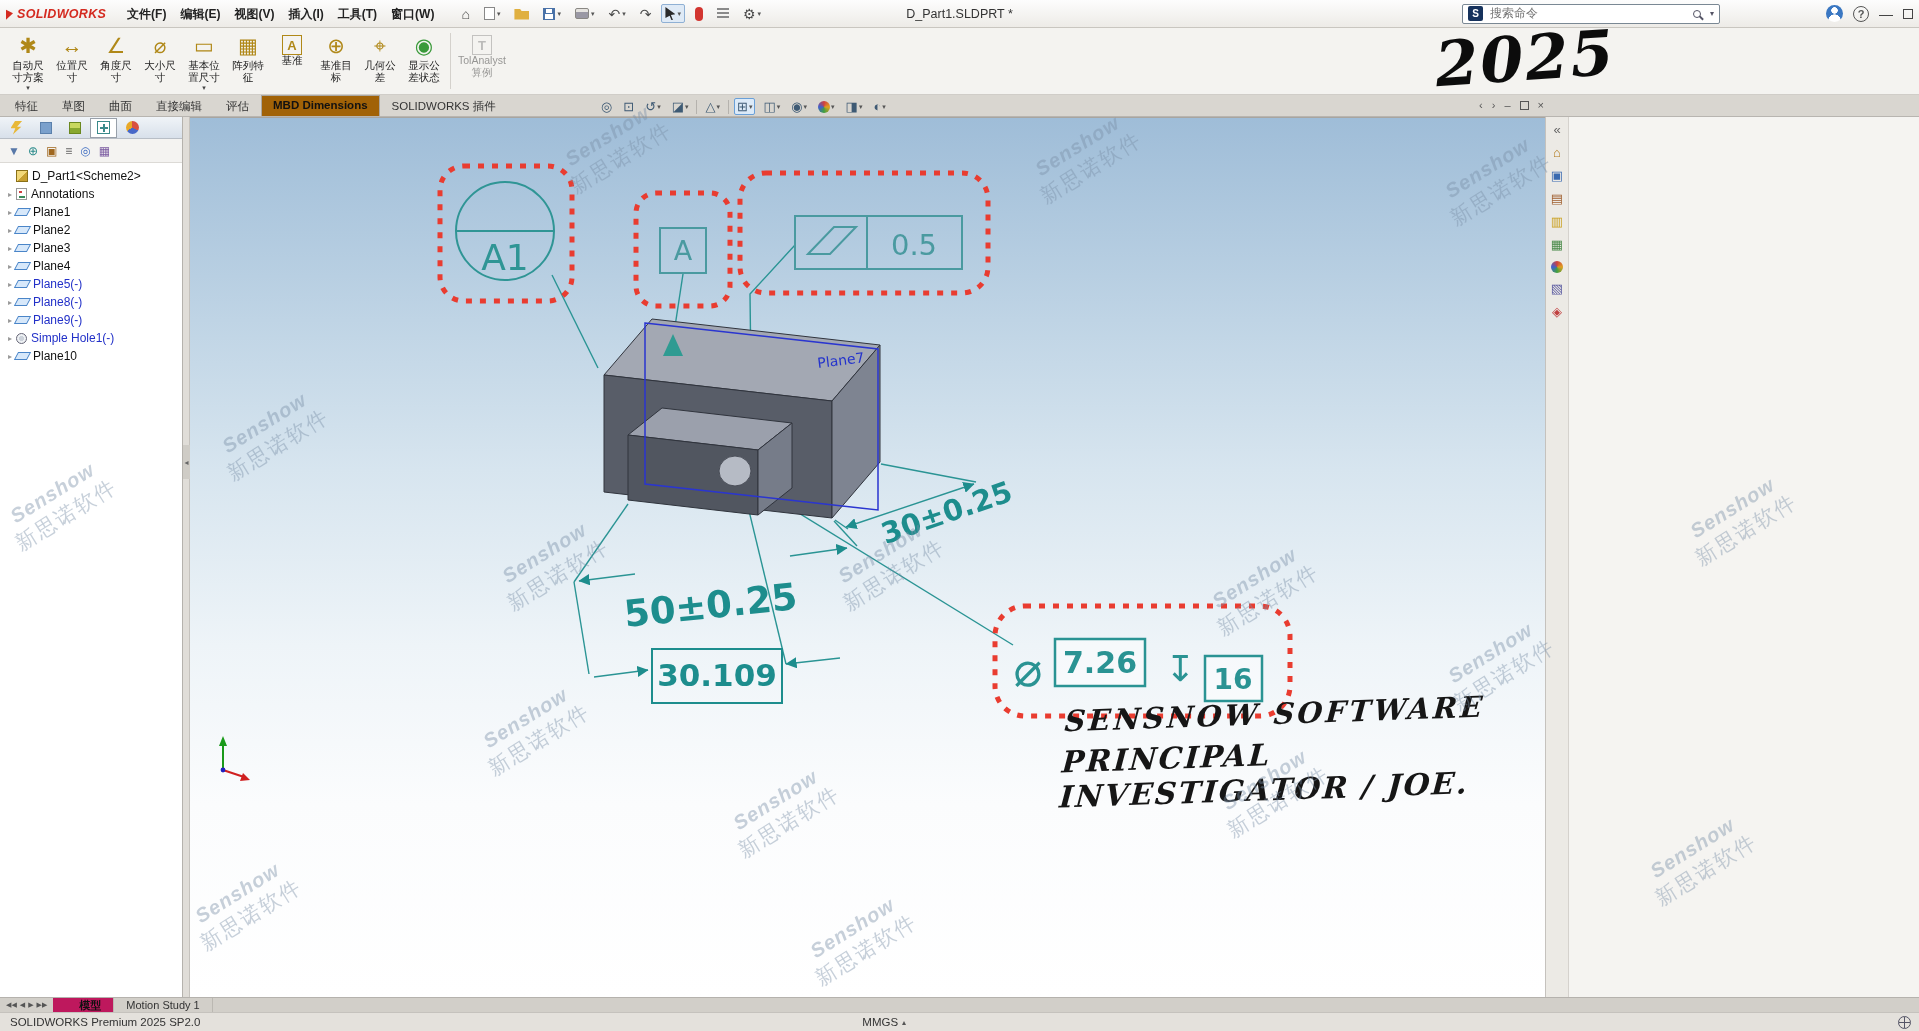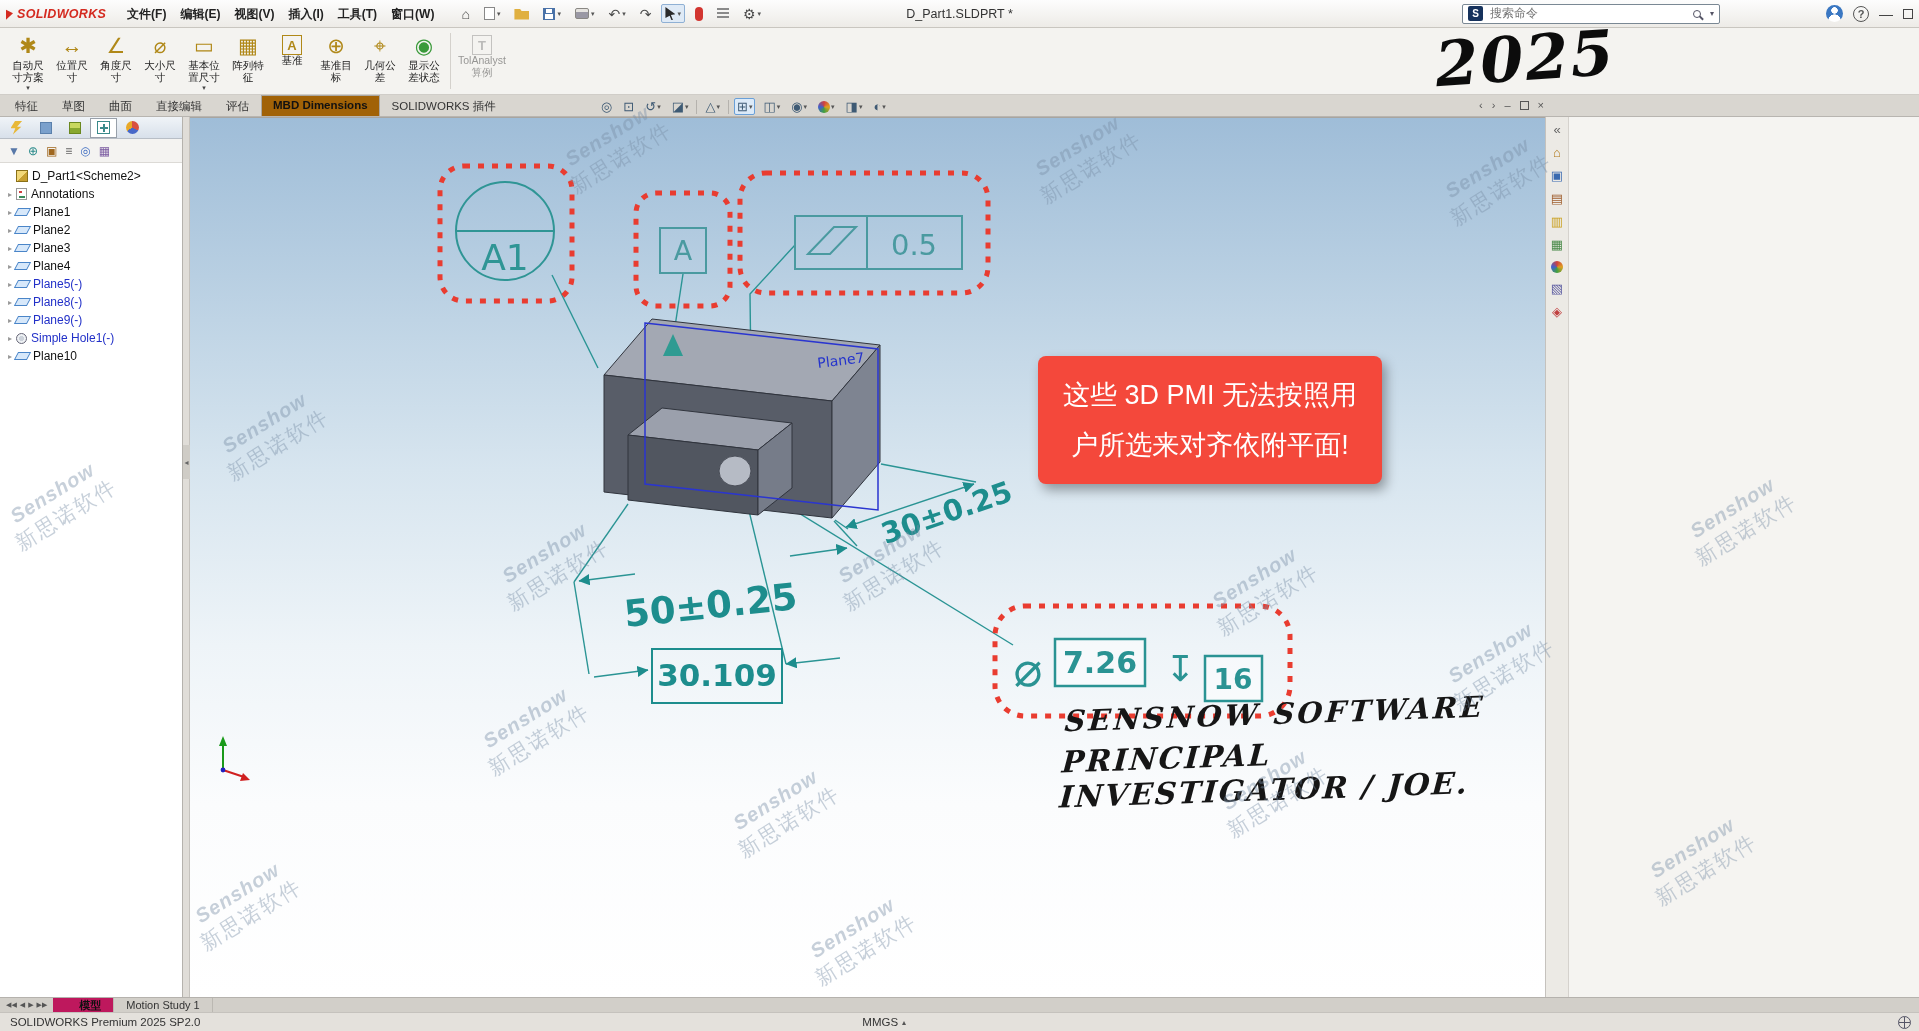--- a/index.html
+++ b/index.html
@@ -522,24 +522,20 @@
 
       <g>
         <line x1="33" y1="652" x2="33" y2="626" stroke="#1a9a1a" stroke-width="2"></line>
         <polygon points="33,618 29,628 37,628" fill="#1a9a1a"></polygon>
         <line x1="33" y1="652" x2="54" y2="659" stroke="#d02020" stroke-width="2"></line>
         <polygon points="60,662 50,663 53,655" fill="#d02020"></polygon>
         <circle cx="33" cy="652" r="2.4" fill="#2020c0"></circle>
       </g>
     </svg>
 
-    <div class="callout">
-      <div>这些 3D PMI 无法按照用</div>
-      <div>户所选来对齐依附平面!</div>
-    </div>
 
     <div class="handwriting">
       <div class="hw1">SENSNOW SOFTWARE</div>
       <div class="hw2">PRINCIPAL INVESTIGATOR / JOE.</div>
     </div>
   </div>
 
   <div class="tp-strip" id="tp-strip">
       <span class="tpicon" style="color:#666666">«</span>
       <span class="tpicon" style="color:#b07818">⌂</span>

